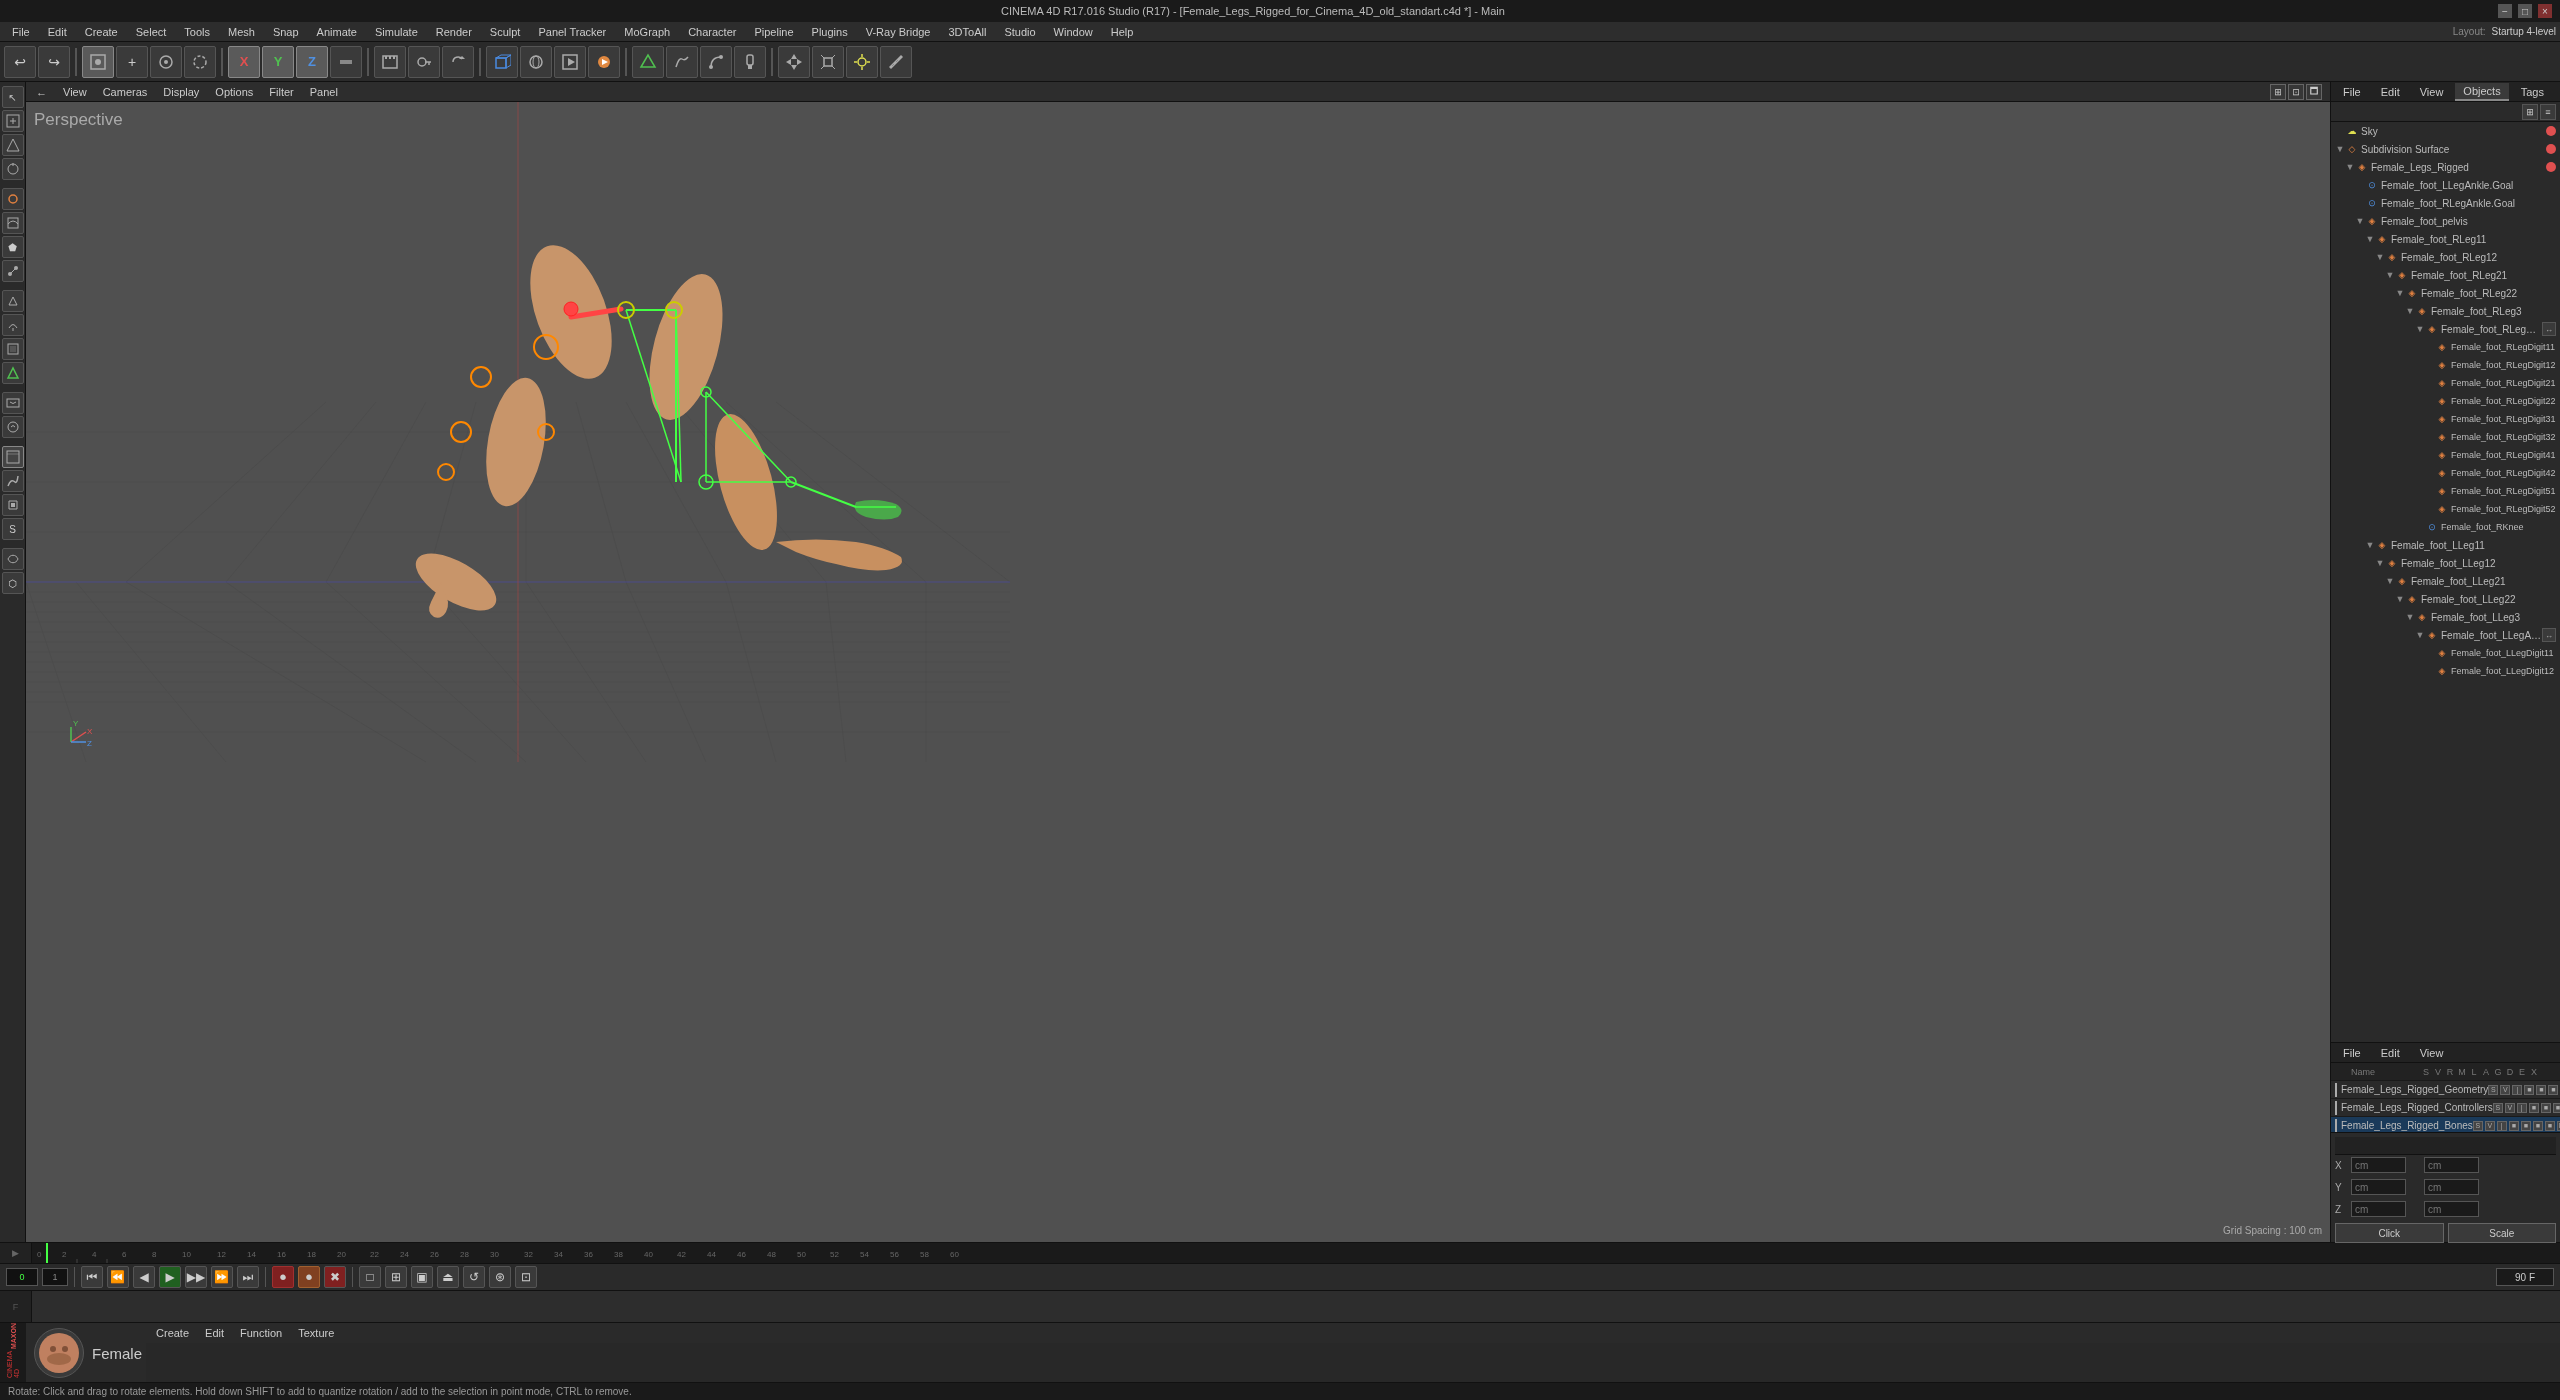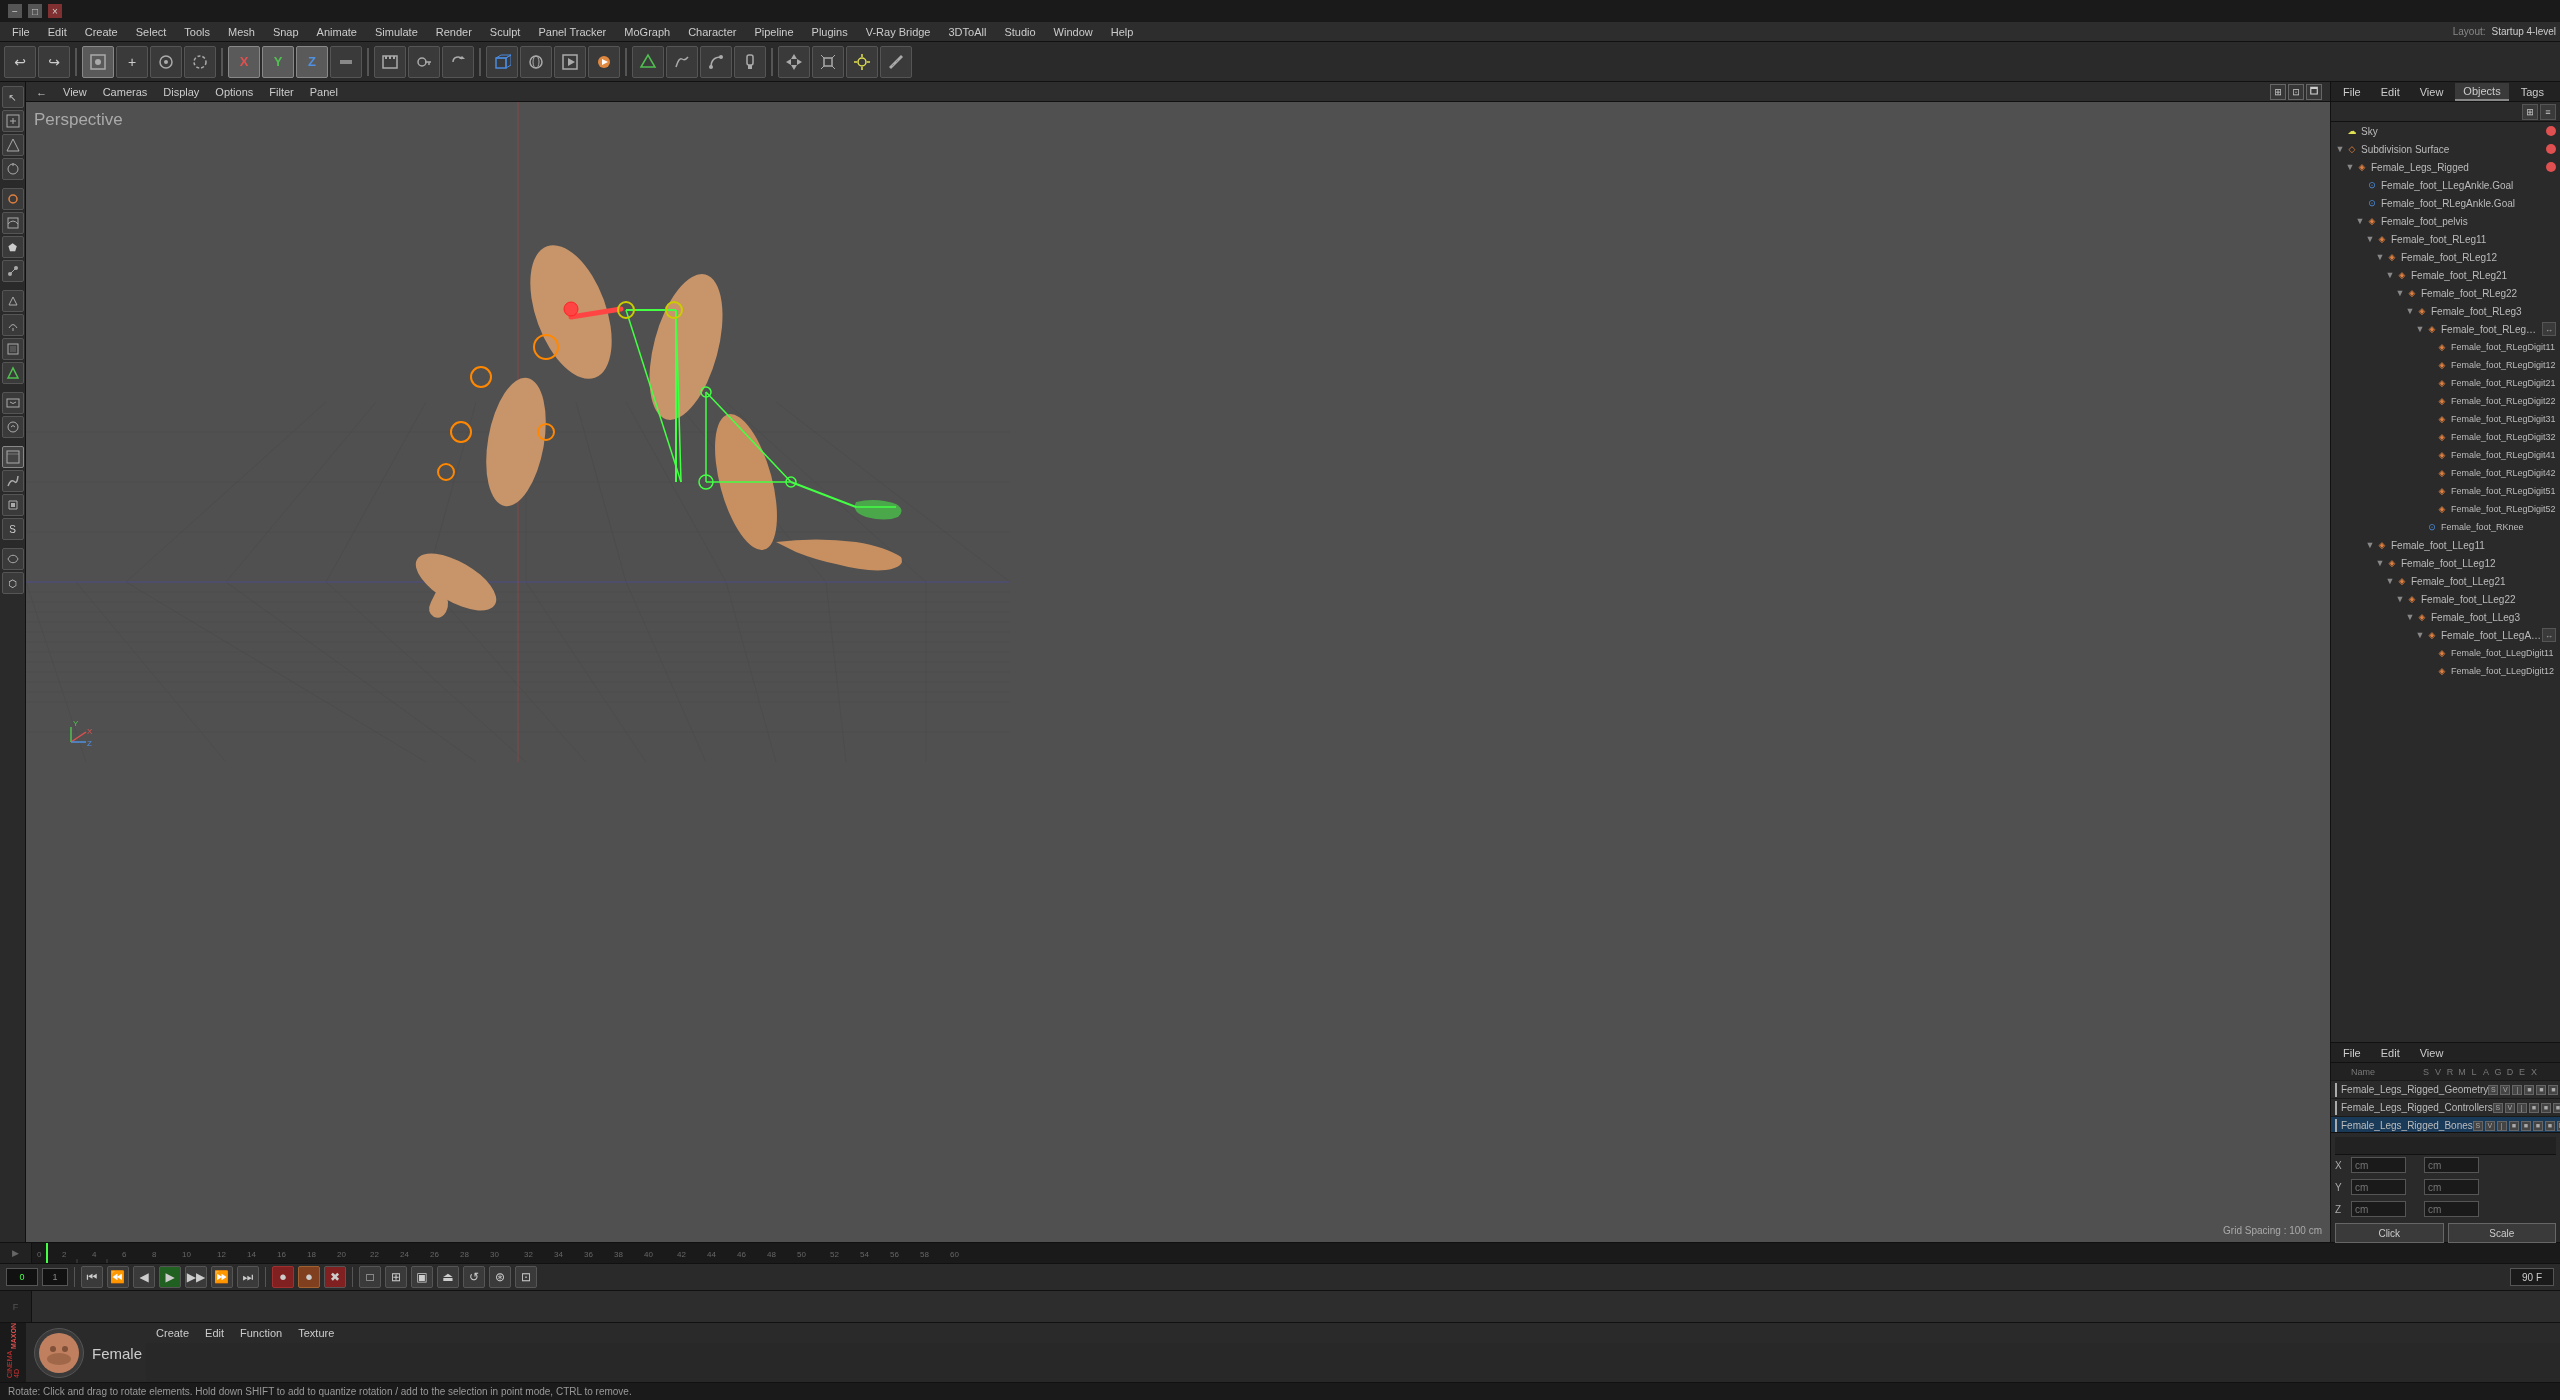--- a/index.html
+++ b/index.html
@@ -404,20 +404,21 @@
       background: #222;
       font-size: 10px;
       color: #888;
       border-bottom: 1px solid #1a1a1a;
     }
   </style>
 </head>
 <body>
 
 <div id="title-bar">
+  <span style="font-size:11px;color:#bbb;flex:1;text-align:center;">CINEMA 4D R17.016 Studio (R17) - [Female_Legs_Rigged_for_Cinema_4D_old_standart.c4d *] - Main</span>
   <div class="window-controls">
     <button class="win-btn">−</button>
     <button class="win-btn">□</button>
     <button class="win-btn" style="background:#803030;">×</button>
   </div>
 </div>
 
 <div id="menu-bar">
   <span class="menu-item">File</span>
   <span class="menu-item">Edit</span>
@@ -1229,21 +1230,21 @@
     <div class="playback-btn">⊞</div>
     <div class="playback-btn">▣</div>
     <div class="playback-btn">⏏</div>
     <div class="playback-btn">↺</div>
     <div class="playback-btn">⊛</div>
     <div class="playback-btn">⊡</div>
 
     <div style="flex:1;"></div>
 
     <div style="display:flex;align-items:center;gap:2px;">
-      <input class="playback-input" value="90 F" style="width: 44px;">
+      <input class="playback-input" value="90 F" style="width: 58px;">
     </div>
   </div>
 
   <div id="timeline-tracks">
     <div style="height:100%;background:#2d2d2d;position:relative;">
       <div style="position:absolute;top:0;left:0;width:32px;height:100%;background:#222;border-right:1px solid #111;display:flex;align-items:center;justify-content:center;font-size:9px;color:#555;">F</div>
     </div>
   </div>
 </div>
 

